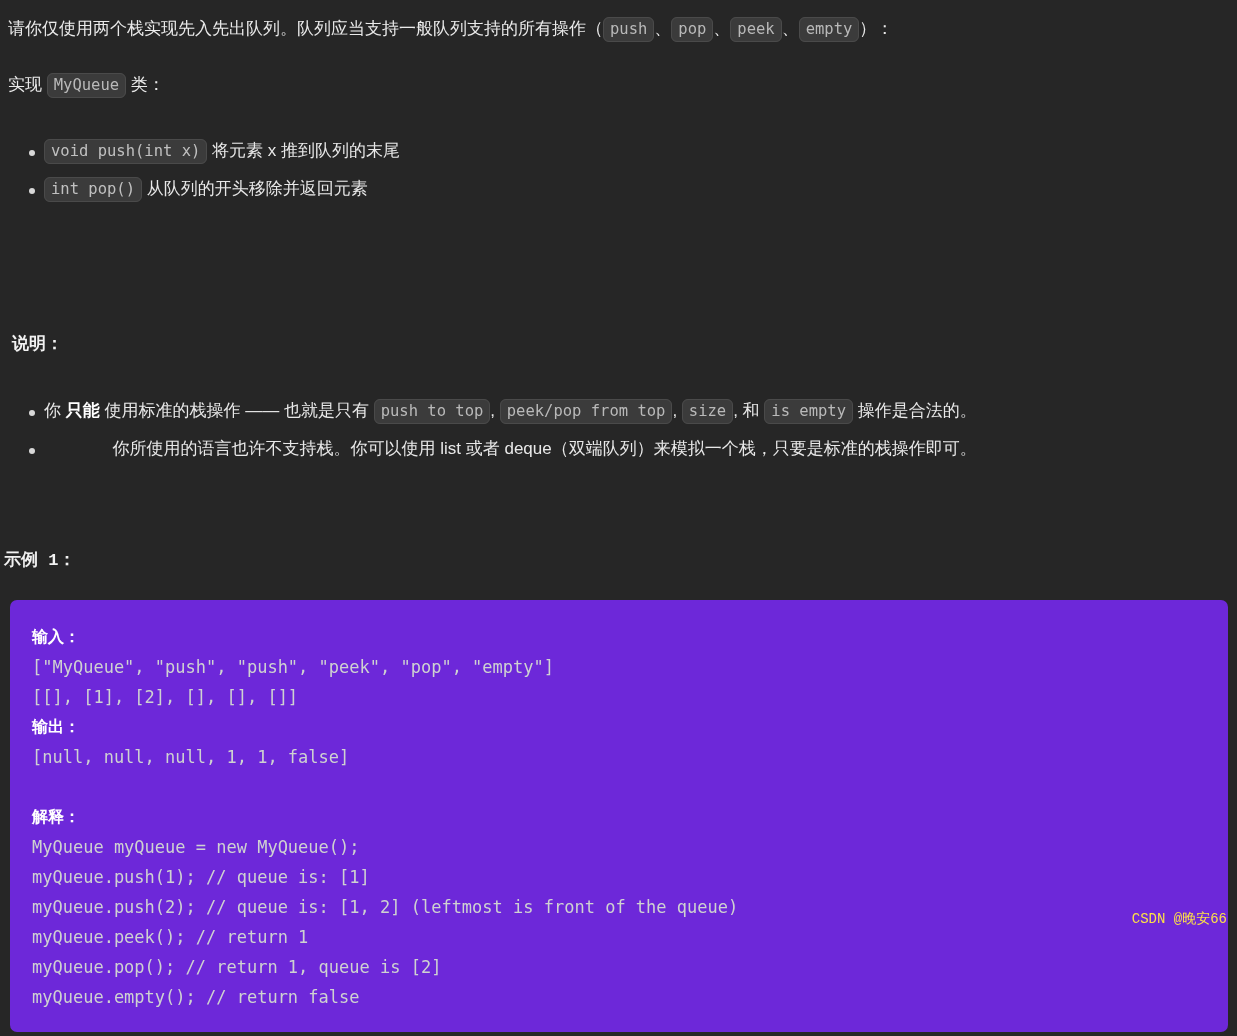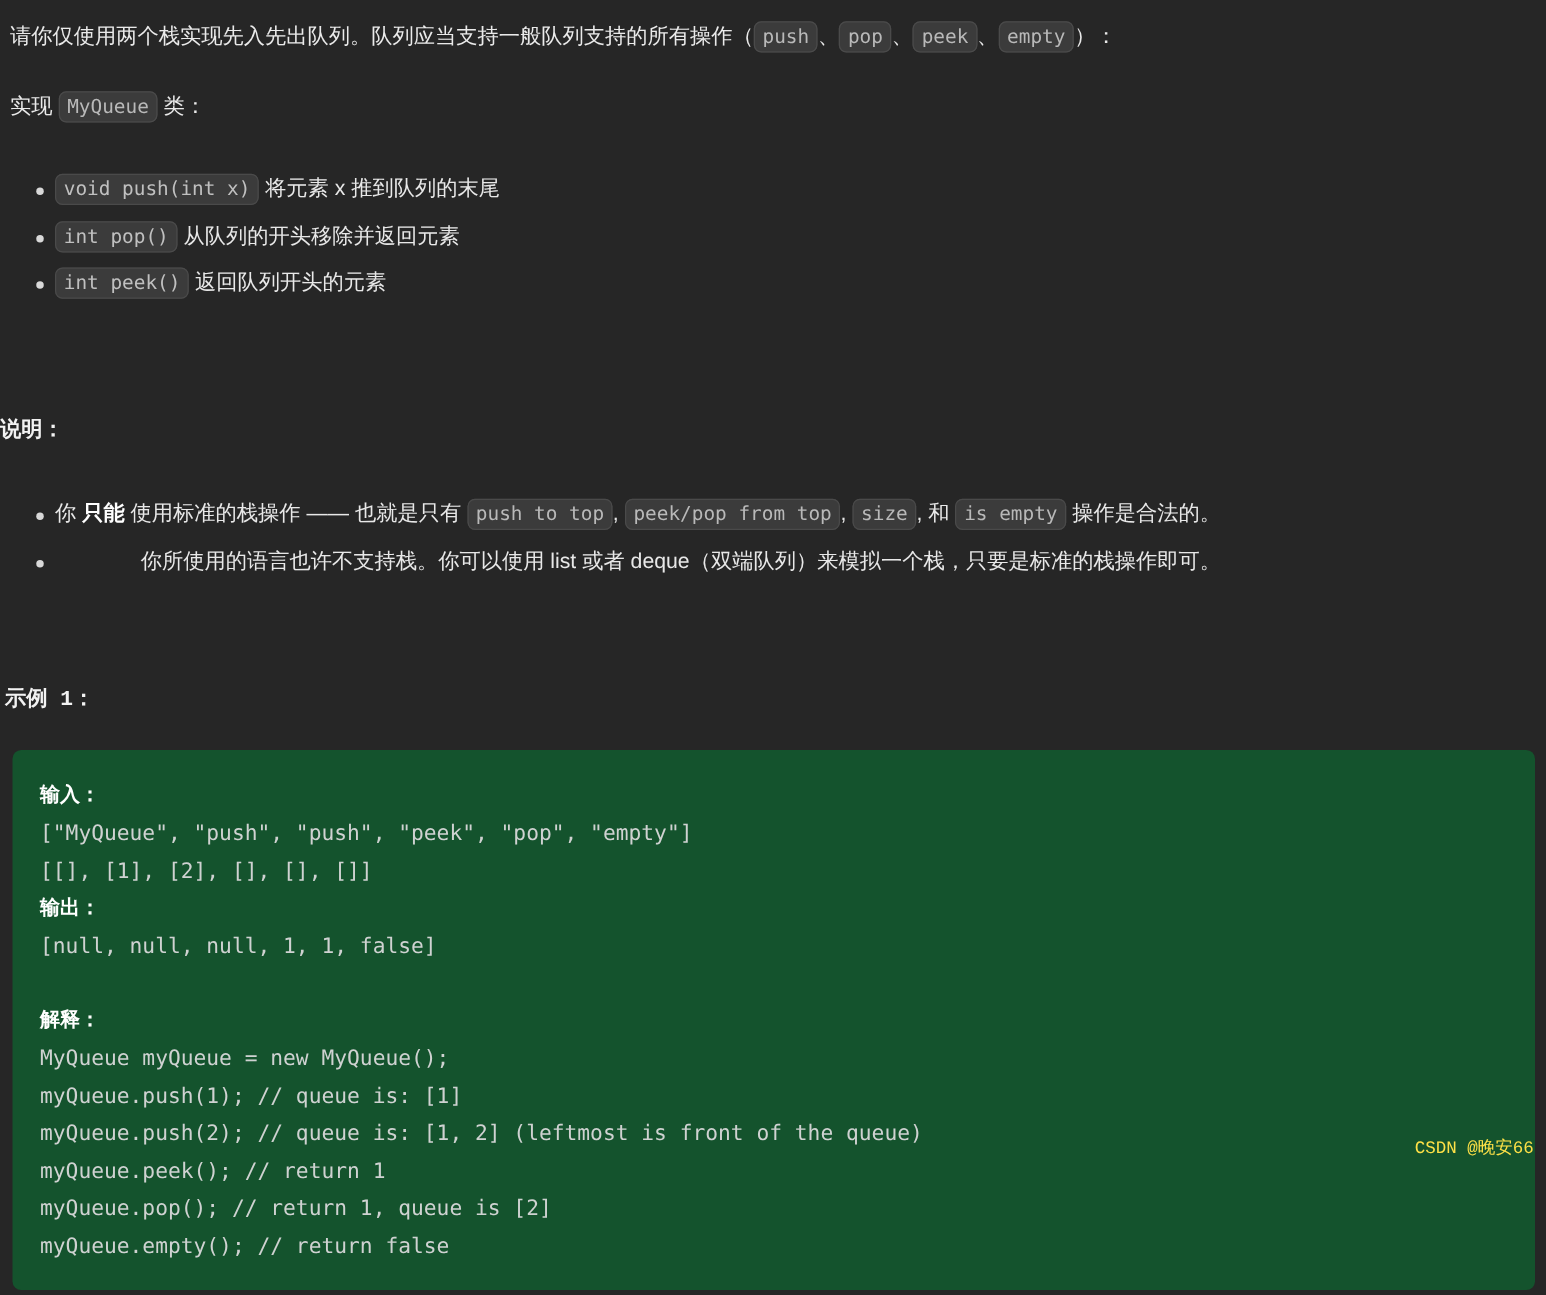--- a/index.html
+++ b/index.html
@@ -85,34 +85,34 @@
   .notes-list > li { margin-bottom: 20px; text-align: right; }
 
   
   .heading {
     font-weight: bold;
     color: #f2f2f2;
     font-size: 17px;
     margin: 0;
     white-space: nowrap;
   }
-  .heading-shuoming { position: absolute; left: 0; top: 331px; }
+  .heading-shuoming { position: absolute; left: 12px; top: 331px; }
   .heading-shili    { position: absolute; left: 4px; top: 548px; font-family: Liberation Mono, monospace; }
 
   b.strong { font-weight: bold; color: #ffffff; }
 
   
   .codeblock {
     position: absolute;
     left: 10px;
     top: 600px;
     width: 1218px;
     height: 432px;
     box-sizing: border-box;
-    background: #14532d;
+    background: #6d28d9;
     border-radius: 7px;
     padding: 22px 0 0 22px;
     overflow: hidden;
   }
   .codeblock pre {
     margin: 0;
     font-family: "DejaVu Sans Mono", "Liberation Mono", monospace;
     font-size: 17px;
     line-height: 30px;
     color: #cfd2d1;
@@ -143,21 +143,20 @@
 
 <div class="page">
 
   <p class="para para-intro"><span>请你仅使用两个栈实现先入先出队列。队列应当支持一般队列支持的所有操作（</span><code class="chip">push</code><span>、</span><code class="chip">pop</code><span>、</span><code class="chip">peek</code><span>、</span><code class="chip">empty</code><span>）：</span></p>
 
   <p class="para para-impl"><span>实现 </span><code class="chip">MyQueue</code><span> 类：</span></p>
 
   <ul class="bullets api-list">
     <li><code class="chip kw">void push(int x)</code><span> 将元素 x 推到队列的末尾</span></li>
     <li><code class="chip kw">int pop()</code><span> 从队列的开头移除并返回元素</span></li>
-    <li><code class="chip kw">int peek()</code><span> 返回队列开头的元素</span></li>
   </ul>
 
   <p class="heading heading-shuoming">说明：</p>
 
   <ul class="bullets notes-list">
     <li><span>你 </span><b class="strong">只能</b><span> 使用标准的栈操作 —— 也就是只有 </span><code class="chip">push to top</code><span>, </span><code class="chip">peek/pop from top</code><span>, </span><code class="chip">size</code><span>, 和 </span><code class="chip">is empty</code><span> 操作是合法的。</span></li>
     <li><span>你所使用的语言也许不支持栈。你可以使用 list 或者 deque（双端队列）来模拟一个栈，只要是标准的栈操作即可。</span></li>
   </ul>
 
   <p class="heading heading-shili">示例 1：</p>

